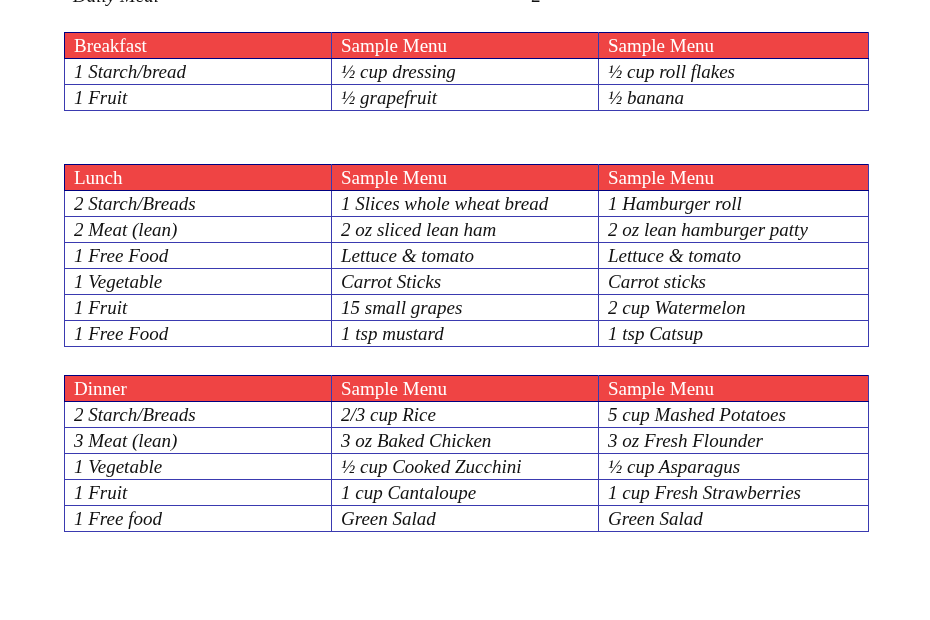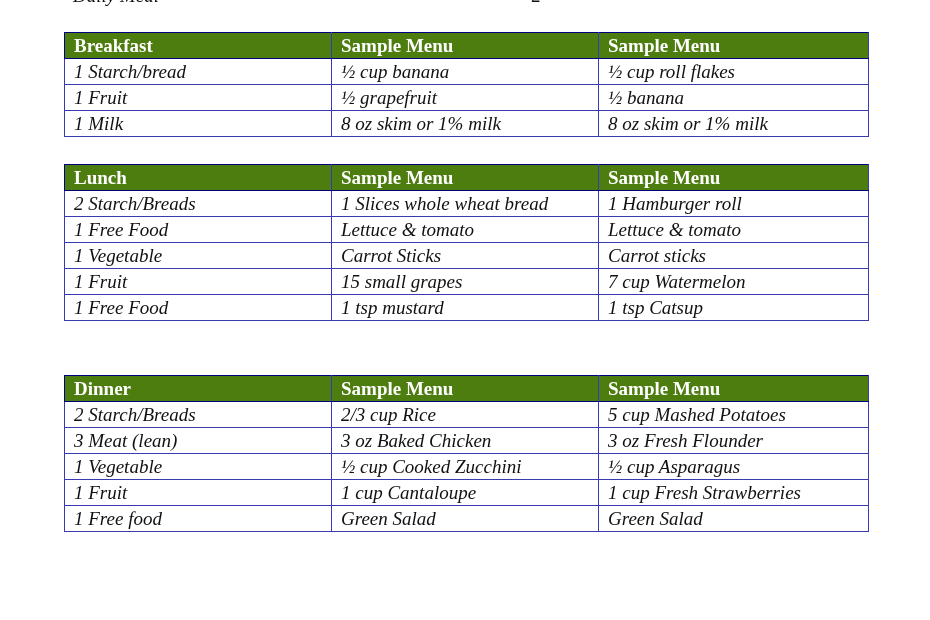--- a/index.html
+++ b/index.html
@@ -49,23 +49,23 @@
       border: 1.5px solid #3a3ab0;
       padding: 0 0 0 9px;
       height: 25px;
       line-height: 24px;
       text-align: left;
       white-space: nowrap;
       overflow: hidden;
       vertical-align: middle;
     }
     .meal-table th {
-      background: #4d7c0f;
+      background: #ef4444;
       color: #ffffff;
-      font-weight: bold;
+      font-weight: normal;
       border-color: #000080;
       border-right-color: #3a3ab0;
       border-left-color: #3a3ab0;
     }
     .meal-table th:first-child {
       border-left-color: #000080;
     }
     .meal-table th:last-child {
       border-right-color: #3a3ab0;
     }
@@ -95,32 +95,27 @@
   <thead>
     <tr>
       <th>Breakfast</th>
       <th>Sample Menu</th>
       <th>Sample Menu</th>
     </tr>
   </thead>
   <tbody>
     <tr>
       <td>1 Starch/bread</td>
-      <td>½ cup banana</td>
+      <td>½ cup dressing</td>
       <td>½ cup roll flakes</td>
     </tr>
     <tr>
       <td>1 Fruit</td>
       <td>½ grapefruit</td>
       <td>½ banana</td>
-    </tr>
-    <tr>
-      <td>1 Milk</td>
-      <td>8 oz skim or 1% milk</td>
-      <td>8 oz skim or 1% milk</td>
     </tr>
   </tbody>
 </table>
 
 <table class="meal-table" id="table-lunch">
   <colgroup>
       <col class="c1">
       <col class="c2">
       <col class="c3">
     </colgroup>
@@ -131,33 +126,38 @@
       <th>Sample Menu</th>
     </tr>
   </thead>
   <tbody>
     <tr>
       <td>2 Starch/Breads</td>
       <td>1 Slices whole wheat bread</td>
       <td>1 Hamburger roll</td>
     </tr>
     <tr>
+      <td>2 Meat (lean)</td>
+      <td>2 oz sliced lean ham</td>
+      <td>2 oz lean hamburger patty</td>
+    </tr>
+    <tr>
       <td>1 Free Food</td>
       <td>Lettuce &amp; tomato</td>
       <td>Lettuce &amp; tomato</td>
     </tr>
     <tr>
       <td>1 Vegetable</td>
       <td>Carrot Sticks</td>
       <td>Carrot sticks</td>
     </tr>
     <tr>
       <td>1 Fruit</td>
       <td>15 small grapes</td>
-      <td>7 cup Watermelon</td>
+      <td>2 cup Watermelon</td>
     </tr>
     <tr>
       <td>1 Free Food</td>
       <td>1 tsp mustard</td>
       <td>1 tsp Catsup</td>
     </tr>
   </tbody>
 </table>
 
 <table class="meal-table" id="table-dinner">

